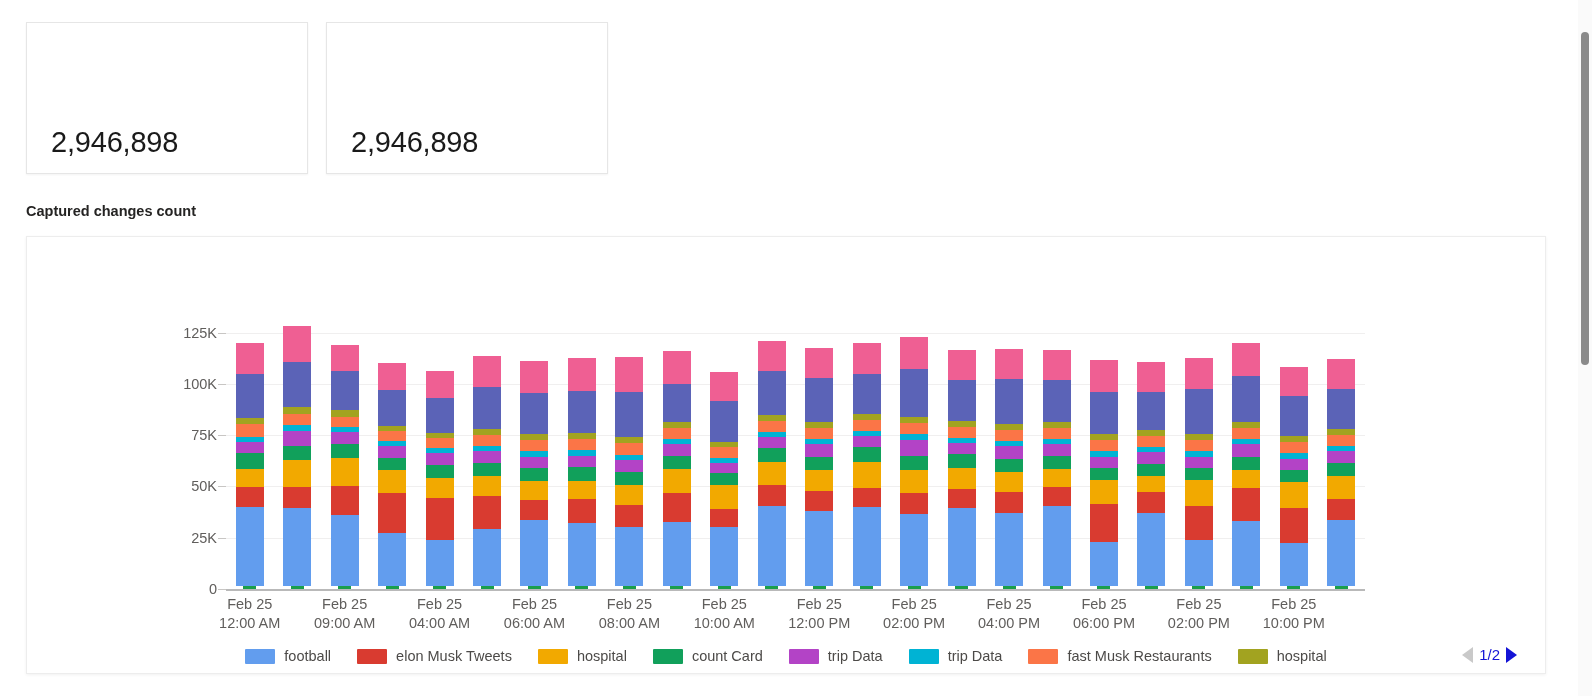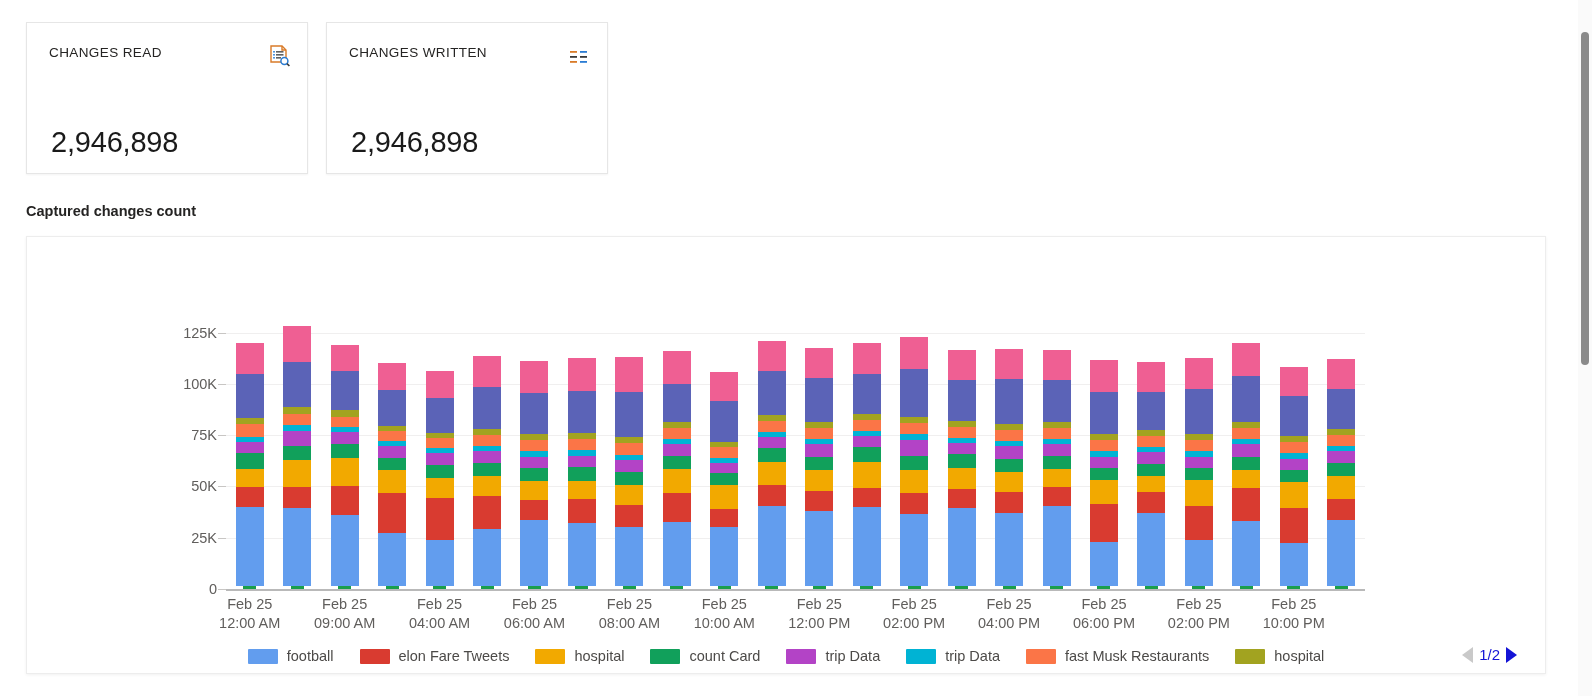--- a/index.html
+++ b/index.html
@@ -107,50 +107,24 @@
   }
 </style>
 </head>
 <body>
 
 <div id="root">
 
   <div class="kpi-row">
 
     <div class="kpi-card">
-      <div class="kpi-head">
-        <div class="kpi-title">CHANGES READ</div>
-        <svg class="kpi-icon" viewBox="0 0 22 24">
-          <path d="M2 1 H13 L17 5 V17 H2 Z" fill="#ffffff" stroke="#d97b28" stroke-width="1.4"></path>
-          <path d="M13 1 V5 H17" fill="none" stroke="#d97b28" stroke-width="1.4"></path>
-          <rect x="4.2" y="6" width="1.6" height="1.6" fill="#2b7cd3"></rect>
-          <rect x="4.2" y="9" width="1.6" height="1.6" fill="#2b7cd3"></rect>
-          <rect x="4.2" y="12" width="1.6" height="1.6" fill="#2b7cd3"></rect>
-          <rect x="7" y="6.2" width="7.5" height="1.3" fill="#3a3a3a"></rect>
-          <rect x="7" y="9.2" width="7.5" height="1.3" fill="#3a3a3a"></rect>
-          <rect x="7" y="12.2" width="5" height="1.3" fill="#3a3a3a"></rect>
-          <circle cx="15.4" cy="16" r="3.5" fill="#ffffff" stroke="#2b7cd3" stroke-width="1.5"></circle>
-          <line x1="18" y1="18.6" x2="20.4" y2="21" stroke="#3a3a3a" stroke-width="1.6"></line>
-        </svg>
-      </div>
       <div class="kpi-value">2,946,898</div>
     </div>
 
     <div class="kpi-card">
-      <div class="kpi-head">
-        <div class="kpi-title">CHANGES WRITTEN</div>
-        <svg class="kpi-icon" viewBox="0 0 22 24">
-          <rect x="1" y="6" width="7" height="1.8" fill="#d97b28"></rect>
-          <rect x="11" y="6" width="7" height="1.8" fill="#2b7cd3"></rect>
-          <rect x="1" y="11" width="7" height="1.8" fill="#3a3a3a"></rect>
-          <rect x="11" y="11" width="7" height="1.8" fill="#3a3a3a"></rect>
-          <rect x="1" y="16" width="7" height="1.8" fill="#d97b28"></rect>
-          <rect x="11" y="16" width="7" height="1.8" fill="#2b7cd3"></rect>
-        </svg>
-      </div>
       <div class="kpi-value">2,946,898</div>
     </div>
 
   </div>
 
   <div class="section-title">Captured changes count</div>
 
   <div class="chart-panel">
     <div class="plot" id="plot">
       <div class="yaxis-labels" id="yaxis">
@@ -565,21 +539,21 @@
         </div>
     </div>
 
     <div class="legend" id="legend">
         <div class="legend-item">
           <div class="swatch" style="background: rgb(98, 157, 238);"></div>
           <div class="legend-label">football</div>
         </div>
         <div class="legend-item">
           <div class="swatch" style="background: rgb(217, 59, 48);"></div>
-          <div class="legend-label">elon Fare Tweets</div>
+          <div class="legend-label">elon Musk Tweets</div>
         </div>
         <div class="legend-item">
           <div class="swatch" style="background: rgb(242, 169, 0);"></div>
           <div class="legend-label">hospital</div>
         </div>
         <div class="legend-item">
           <div class="swatch" style="background: rgb(17, 160, 91);"></div>
           <div class="legend-label">count Card</div>
         </div>
         <div class="legend-item">

